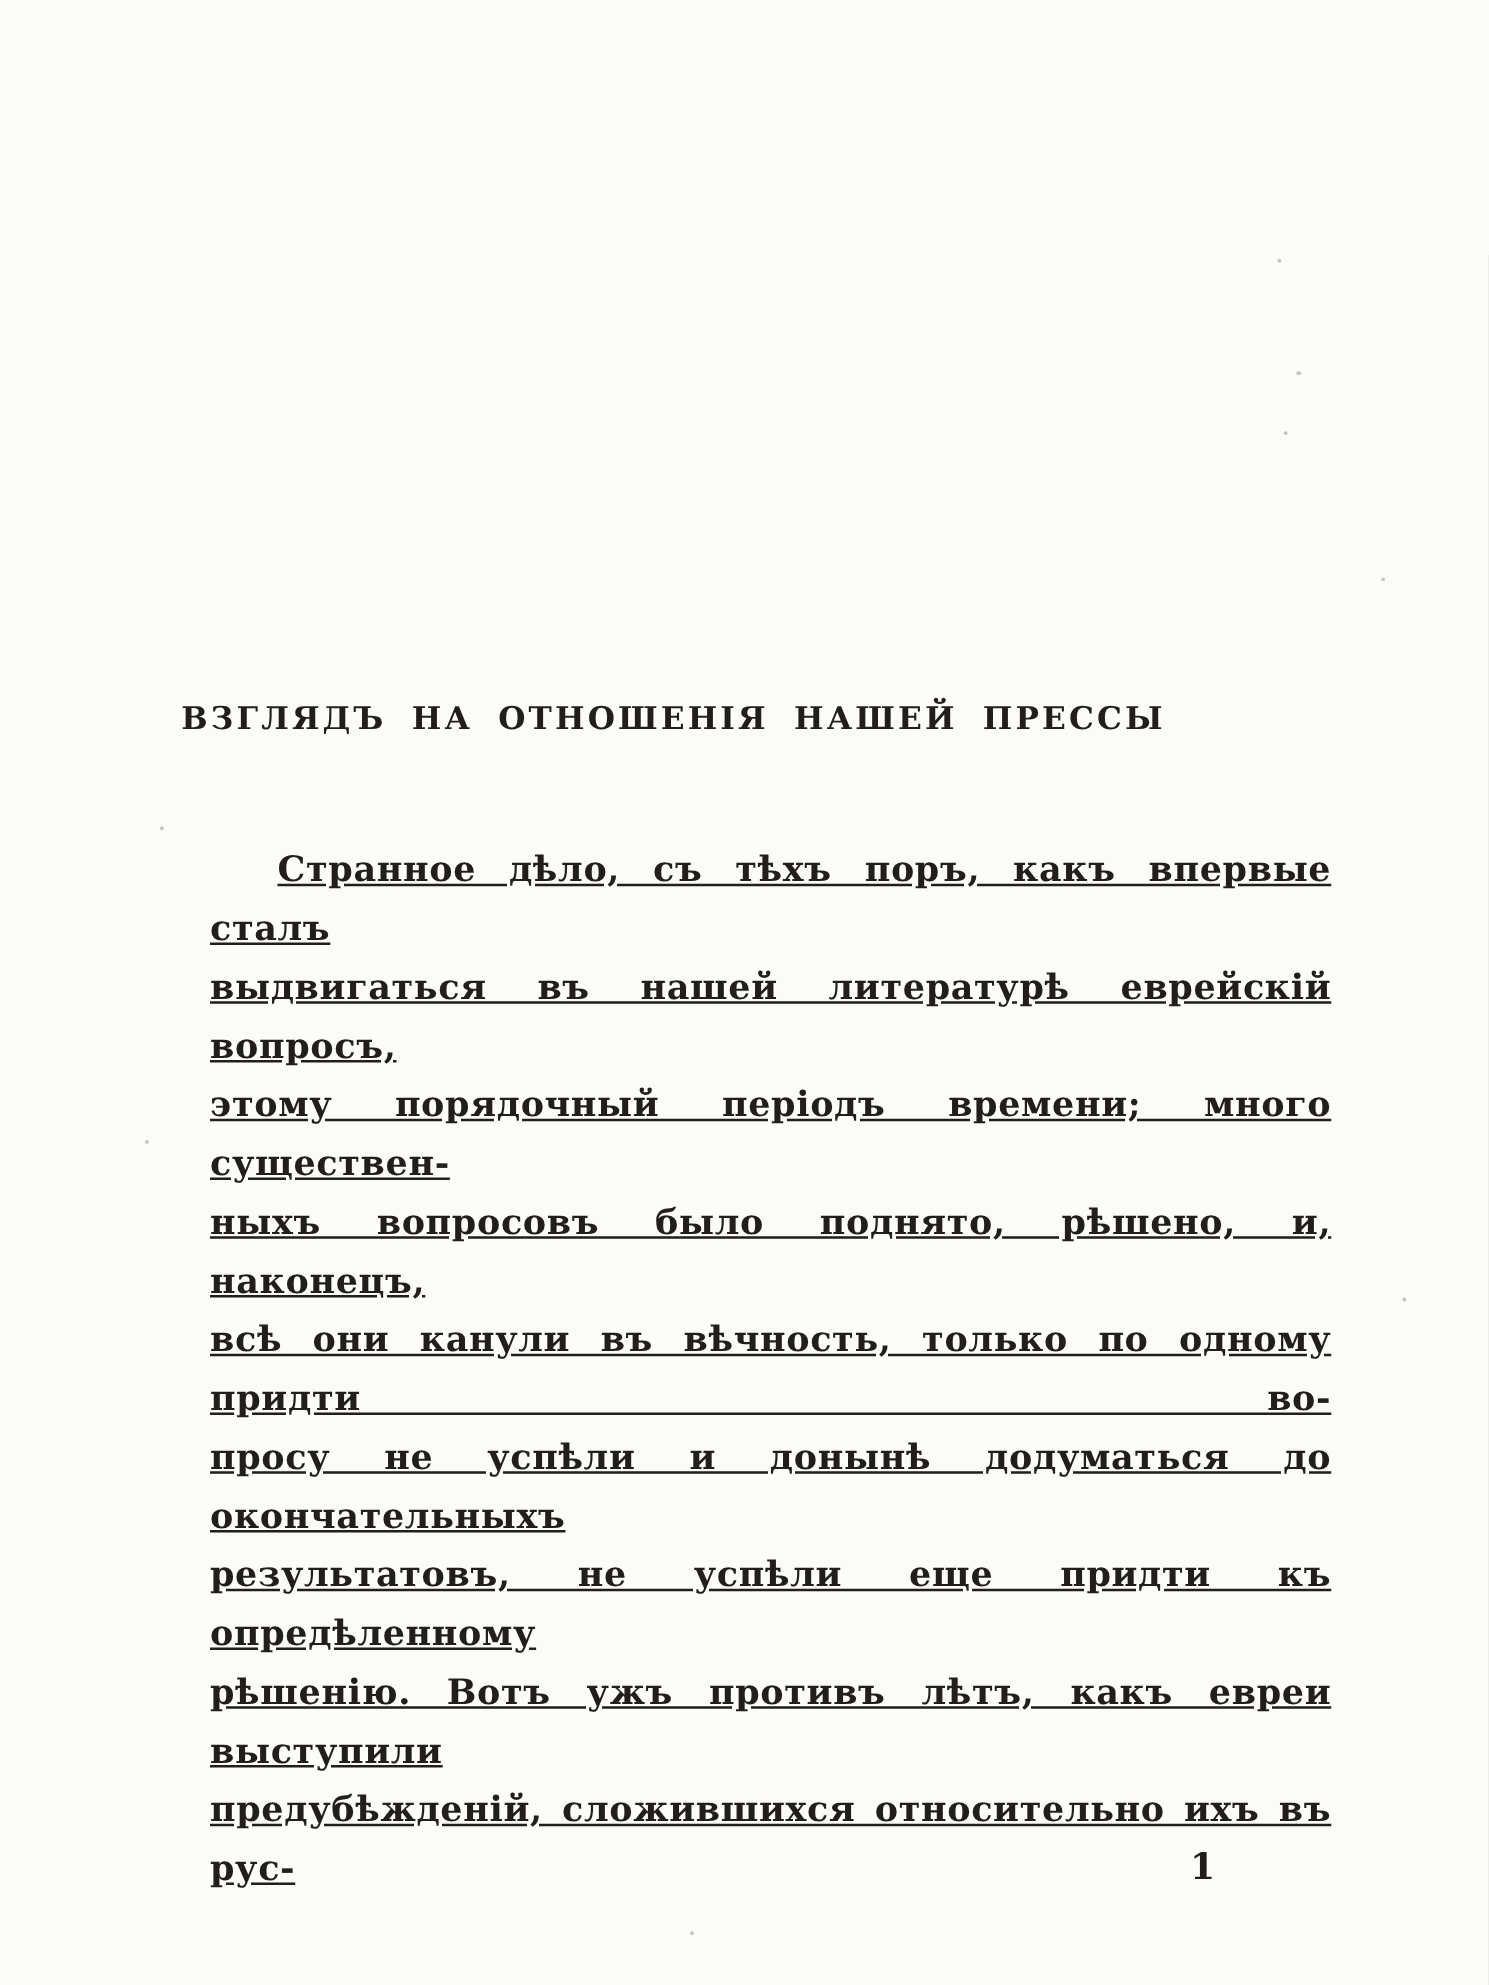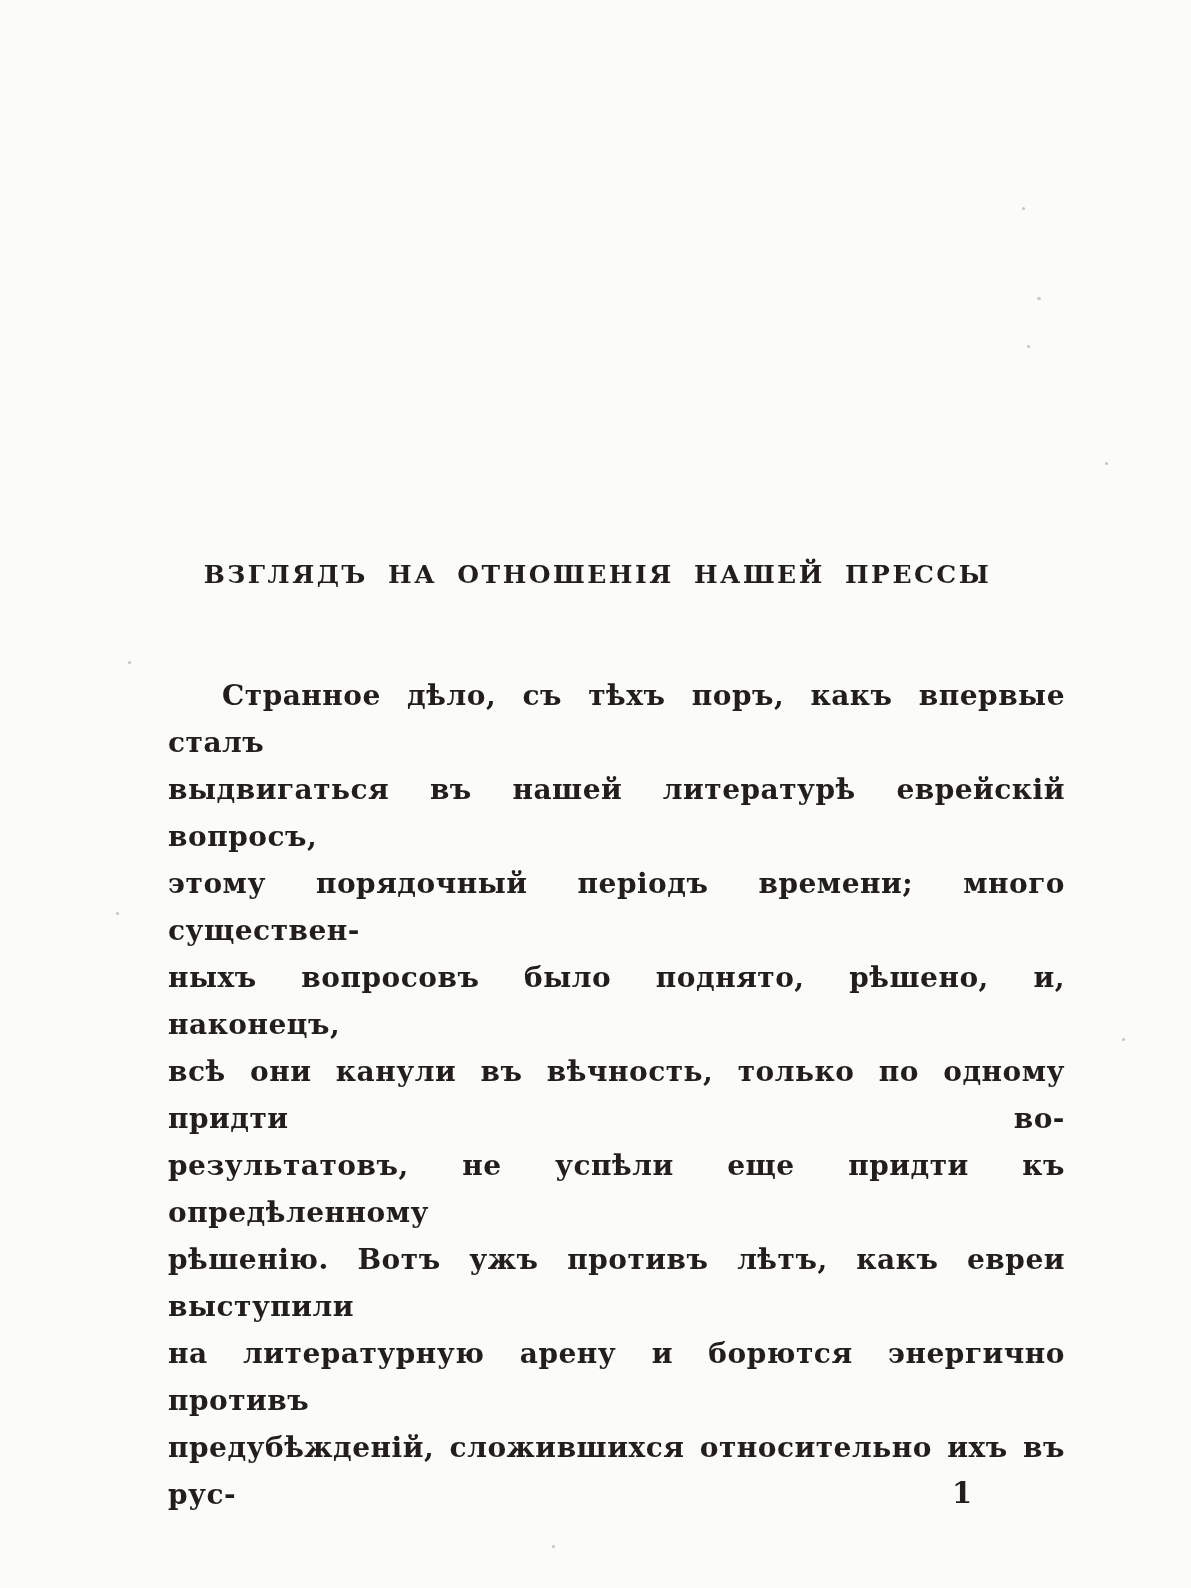--- a/index.html
+++ b/index.html
@@ -15,40 +15,41 @@
     background: #fbfbf8;
     font-family: "DejaVu Serif", serif;
     color: #211e1b;
     overflow: hidden;
   }
   .title {
     position: absolute;
     top: 550px;
     left: 145px;
     width: 905px;
-    text-align: center;
+    text-align: left;
     font-weight: bold;
     font-size: 25px;
     letter-spacing: 2.5px;
     word-spacing: 9px;
     line-height: 50px;
   }
   .body-text {
     position: absolute;
     top: 672px;
     left: 168px;
     width: 897px;
     font-size: 28px;
     font-weight: bold;
     line-height: 47px;
     letter-spacing: 0.5px;
   }
   .body-line {
     text-align: justify;
     text-align-last: justify;
+    text-decoration: underline;
     -moz-text-align-last: justify;
   }
   .body-line:first-child {
     text-indent: 54px;
   }
   .pageno {
     position: absolute;
     top: 1476px;
     left: 952px;
     font-size: 29px;
@@ -69,23 +70,23 @@
   <div class="title">
     <div>ВЗГЛЯДЪ НА ОТНОШЕНІЯ НАШЕЙ ПРЕССЫ</div>
   </div>
 
   <div class="body-text">
       <div class="body-line"><span>Странное дѣло, съ тѣхъ поръ, какъ впервые сталъ</span></div>
       <div class="body-line"><span>выдвигаться въ нашей литературѣ еврейскій вопросъ,</span></div>
       <div class="body-line"><span>этому порядочный періодъ времени; много существен-</span></div>
       <div class="body-line"><span>ныхъ вопросовъ было поднято, рѣшено, и, наконецъ,</span></div>
       <div class="body-line"><span>всѣ они канули въ вѣчность, только по одному придти во-</span></div>
+      <div class="body-line"><span>просу не успѣли и донынѣ додуматься до окончательныхъ</span></div>
       <div class="body-line"><span>результатовъ, не успѣли еще придти къ опредѣленному</span></div>
       <div class="body-line"><span>рѣшенію. Вотъ ужъ противъ лѣтъ, какъ евреи выступили</span></div>
-      <div class="body-line"><span>на литературную арену и борются энергично противъ</span></div>
       <div class="body-line"><span>предубѣжденій, сложившихся относительно ихъ въ рус-</span></div>
     </div>
 
   <div class="pageno">1</div>
 
   <div class="speck" style="left:1022px; top:207px; width:3px; height:3px;"></div>
   <div class="speck" style="left:1037px; top:297px; width:4px; height:3px;"></div>
   <div class="speck" style="left:1027px; top:345px; width:3px; height:3px;"></div>
   <div class="speck" style="left:1105px; top:462px; width:3px; height:3px;"></div>
   <div class="speck" style="left:128px; top:661px; width:3px; height:3px;"></div>

